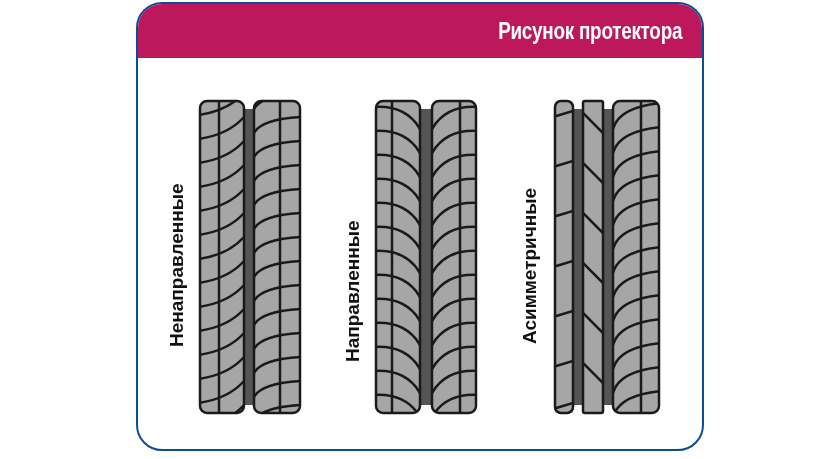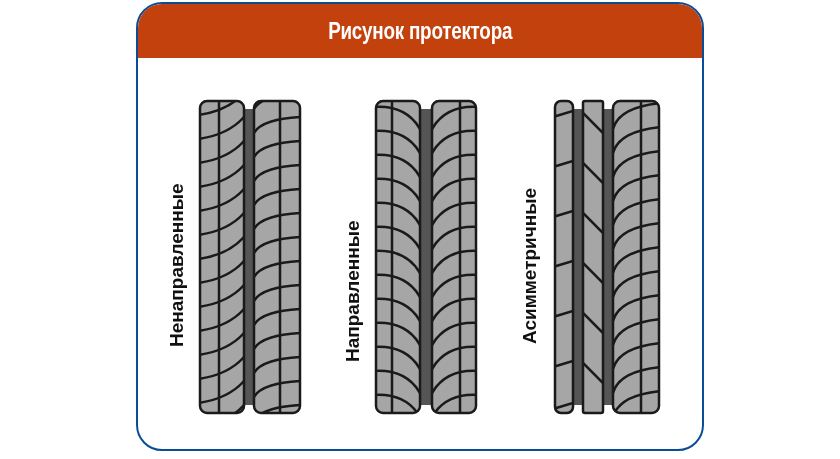--- a/index.html
+++ b/index.html
@@ -2,22 +2,22 @@
 <html><head>
 <meta charset="utf-8">
 <style>
   html, body { margin:0; padding:0; background:#ffffff; }
   body { width:840px; height:459px; position:relative; overflow:hidden; font-family:"Liberation Sans", sans-serif; }
   .panel {
     position:absolute; left:136px; top:2px; width:568px; height:449px;
     border:2px solid #0a4d96; border-radius:26px; box-sizing:border-box; background:#fff; overflow:hidden;
   }
   .header {
-    position:absolute; left:0; top:0; right:0; height:54px; background:#c2410c;
-    display:flex; align-items:center; justify-content:center;
+    position:absolute; left:0; top:0; right:0; height:54px; background:#be185d;
+    display:flex; align-items:center; justify-content:flex-end;
   }
   .header-title {
     color:#ffffff; font-weight:bold; font-size:23px; letter-spacing:-0.3px;
     transform:scaleX(0.82); transform-origin:center; font-family:"Liberation Sans", sans-serif;
   }
   .tire-label {
     position:absolute; font-weight:bold; font-size:19px; color:#111;
     transform:rotate(-90deg); transform-origin:left top; white-space:nowrap;
   }
   svg.tire { position:absolute; }

